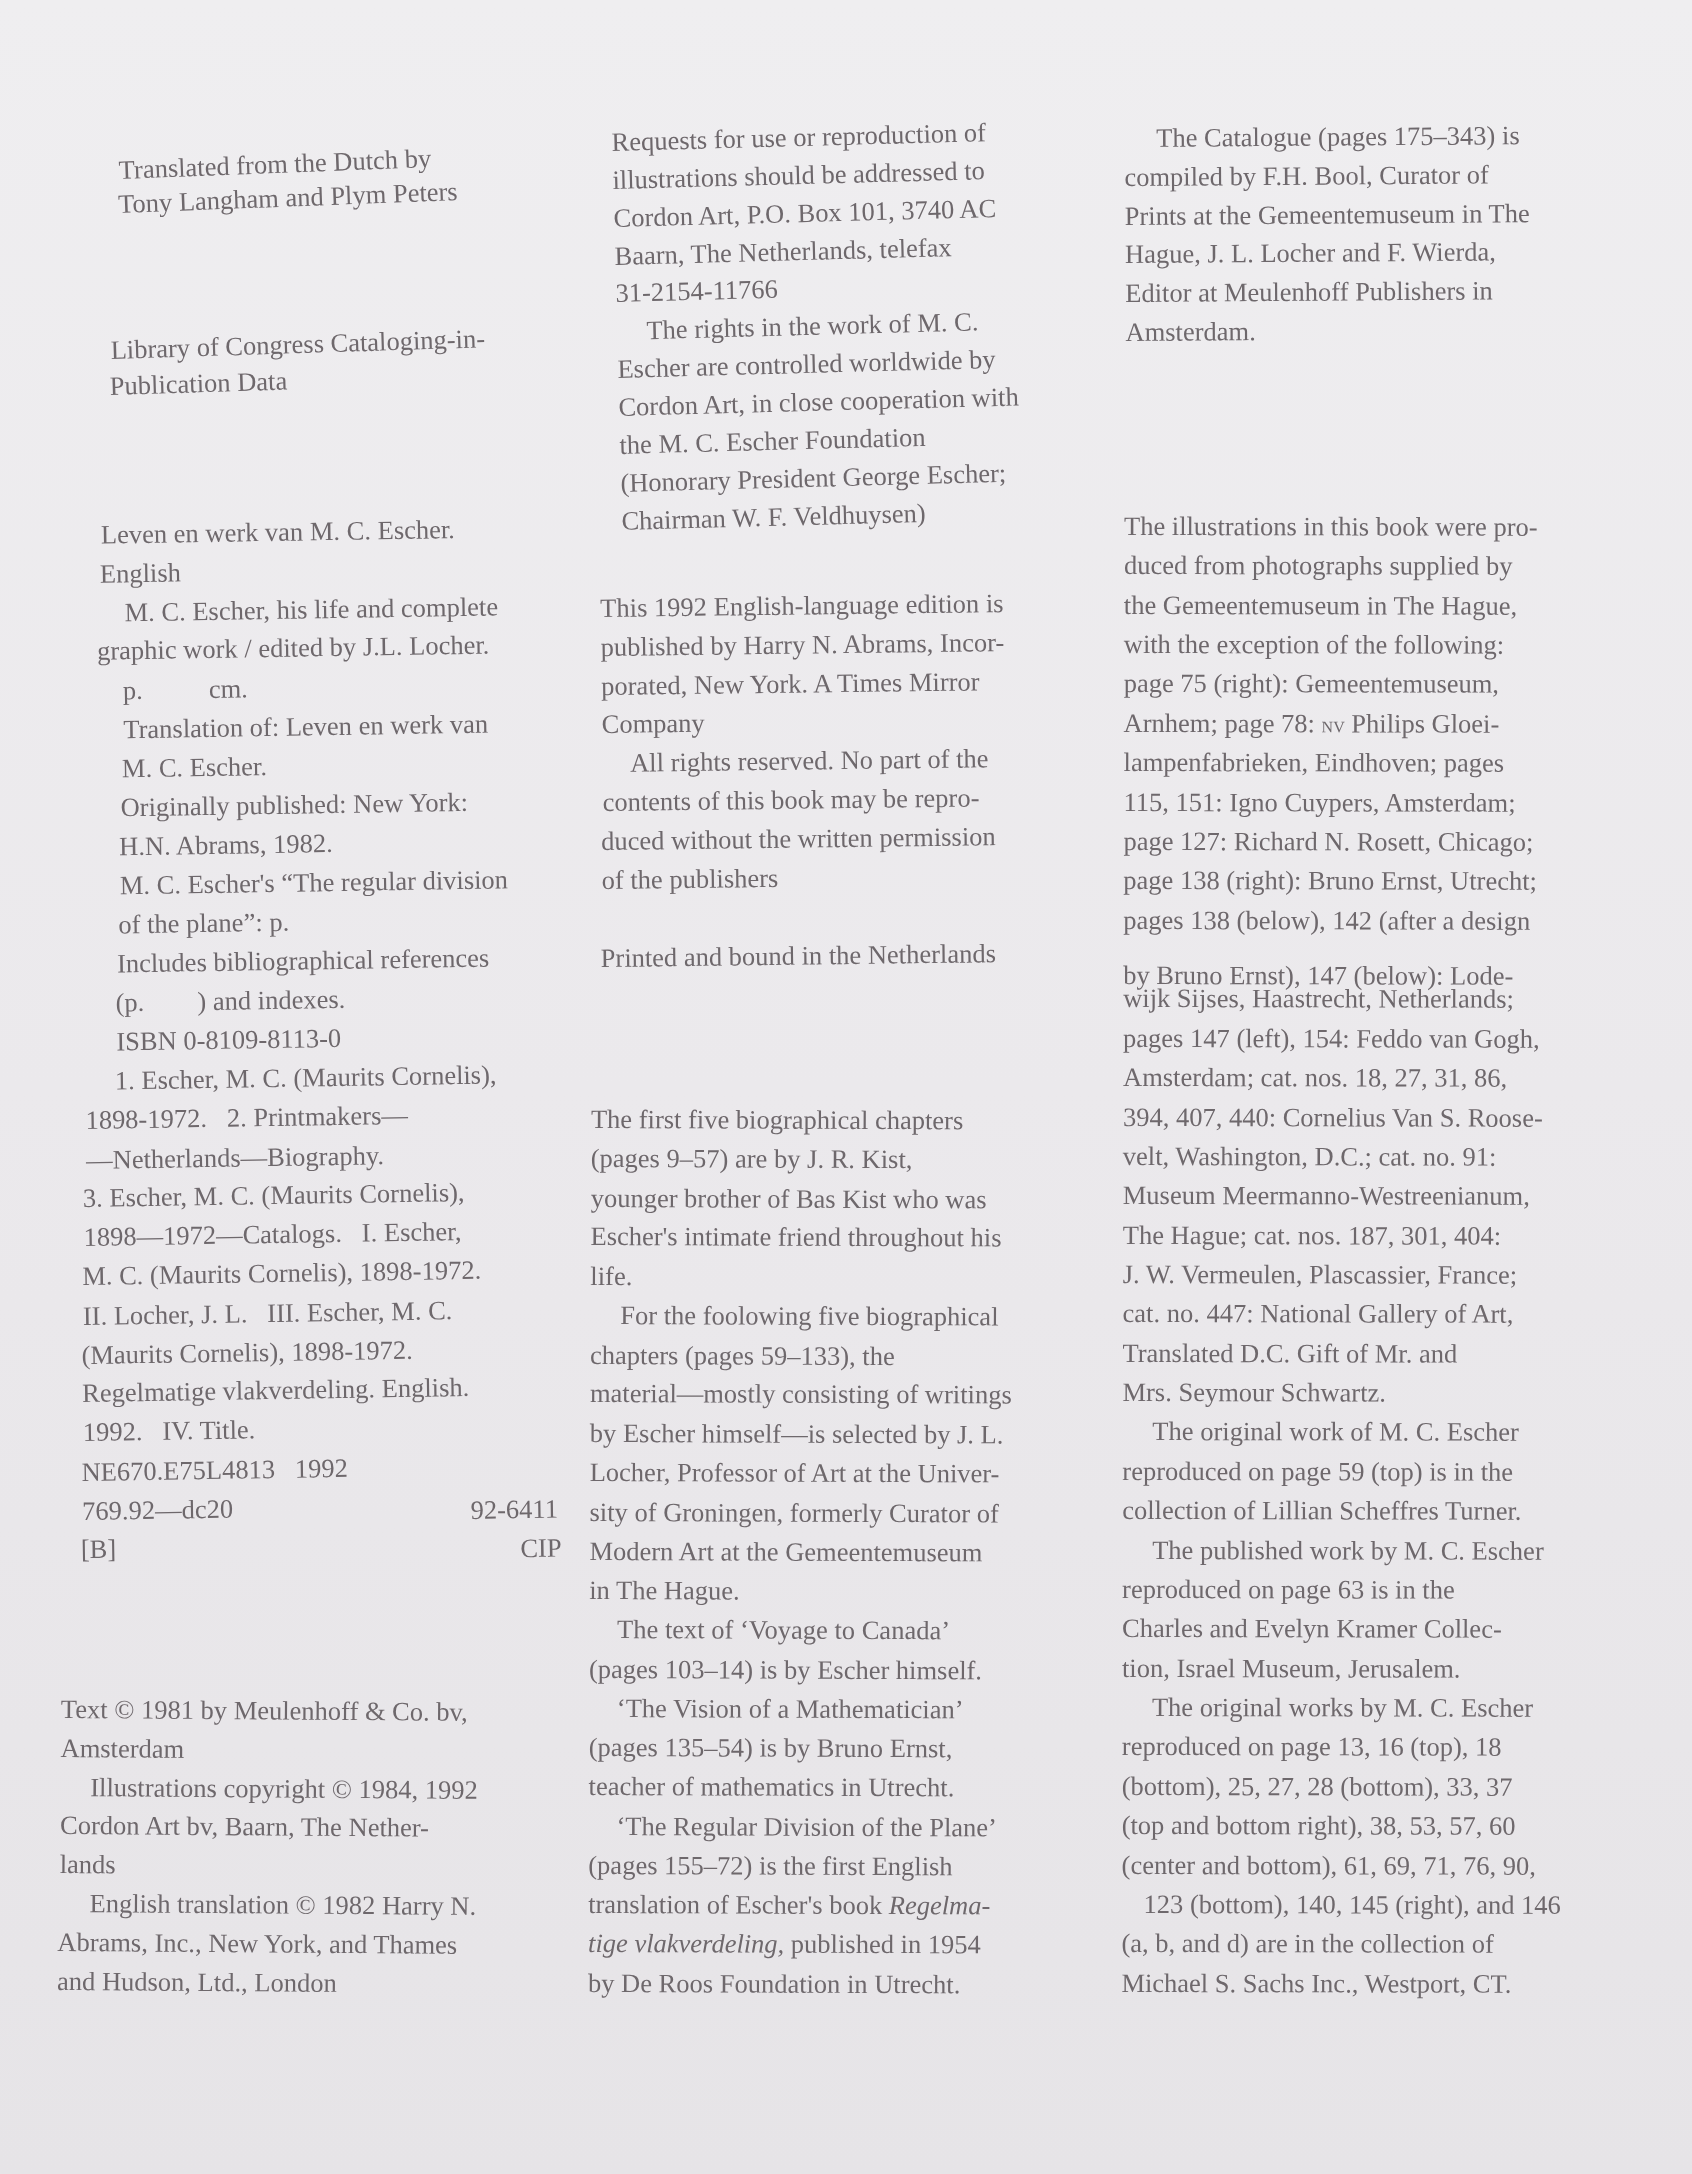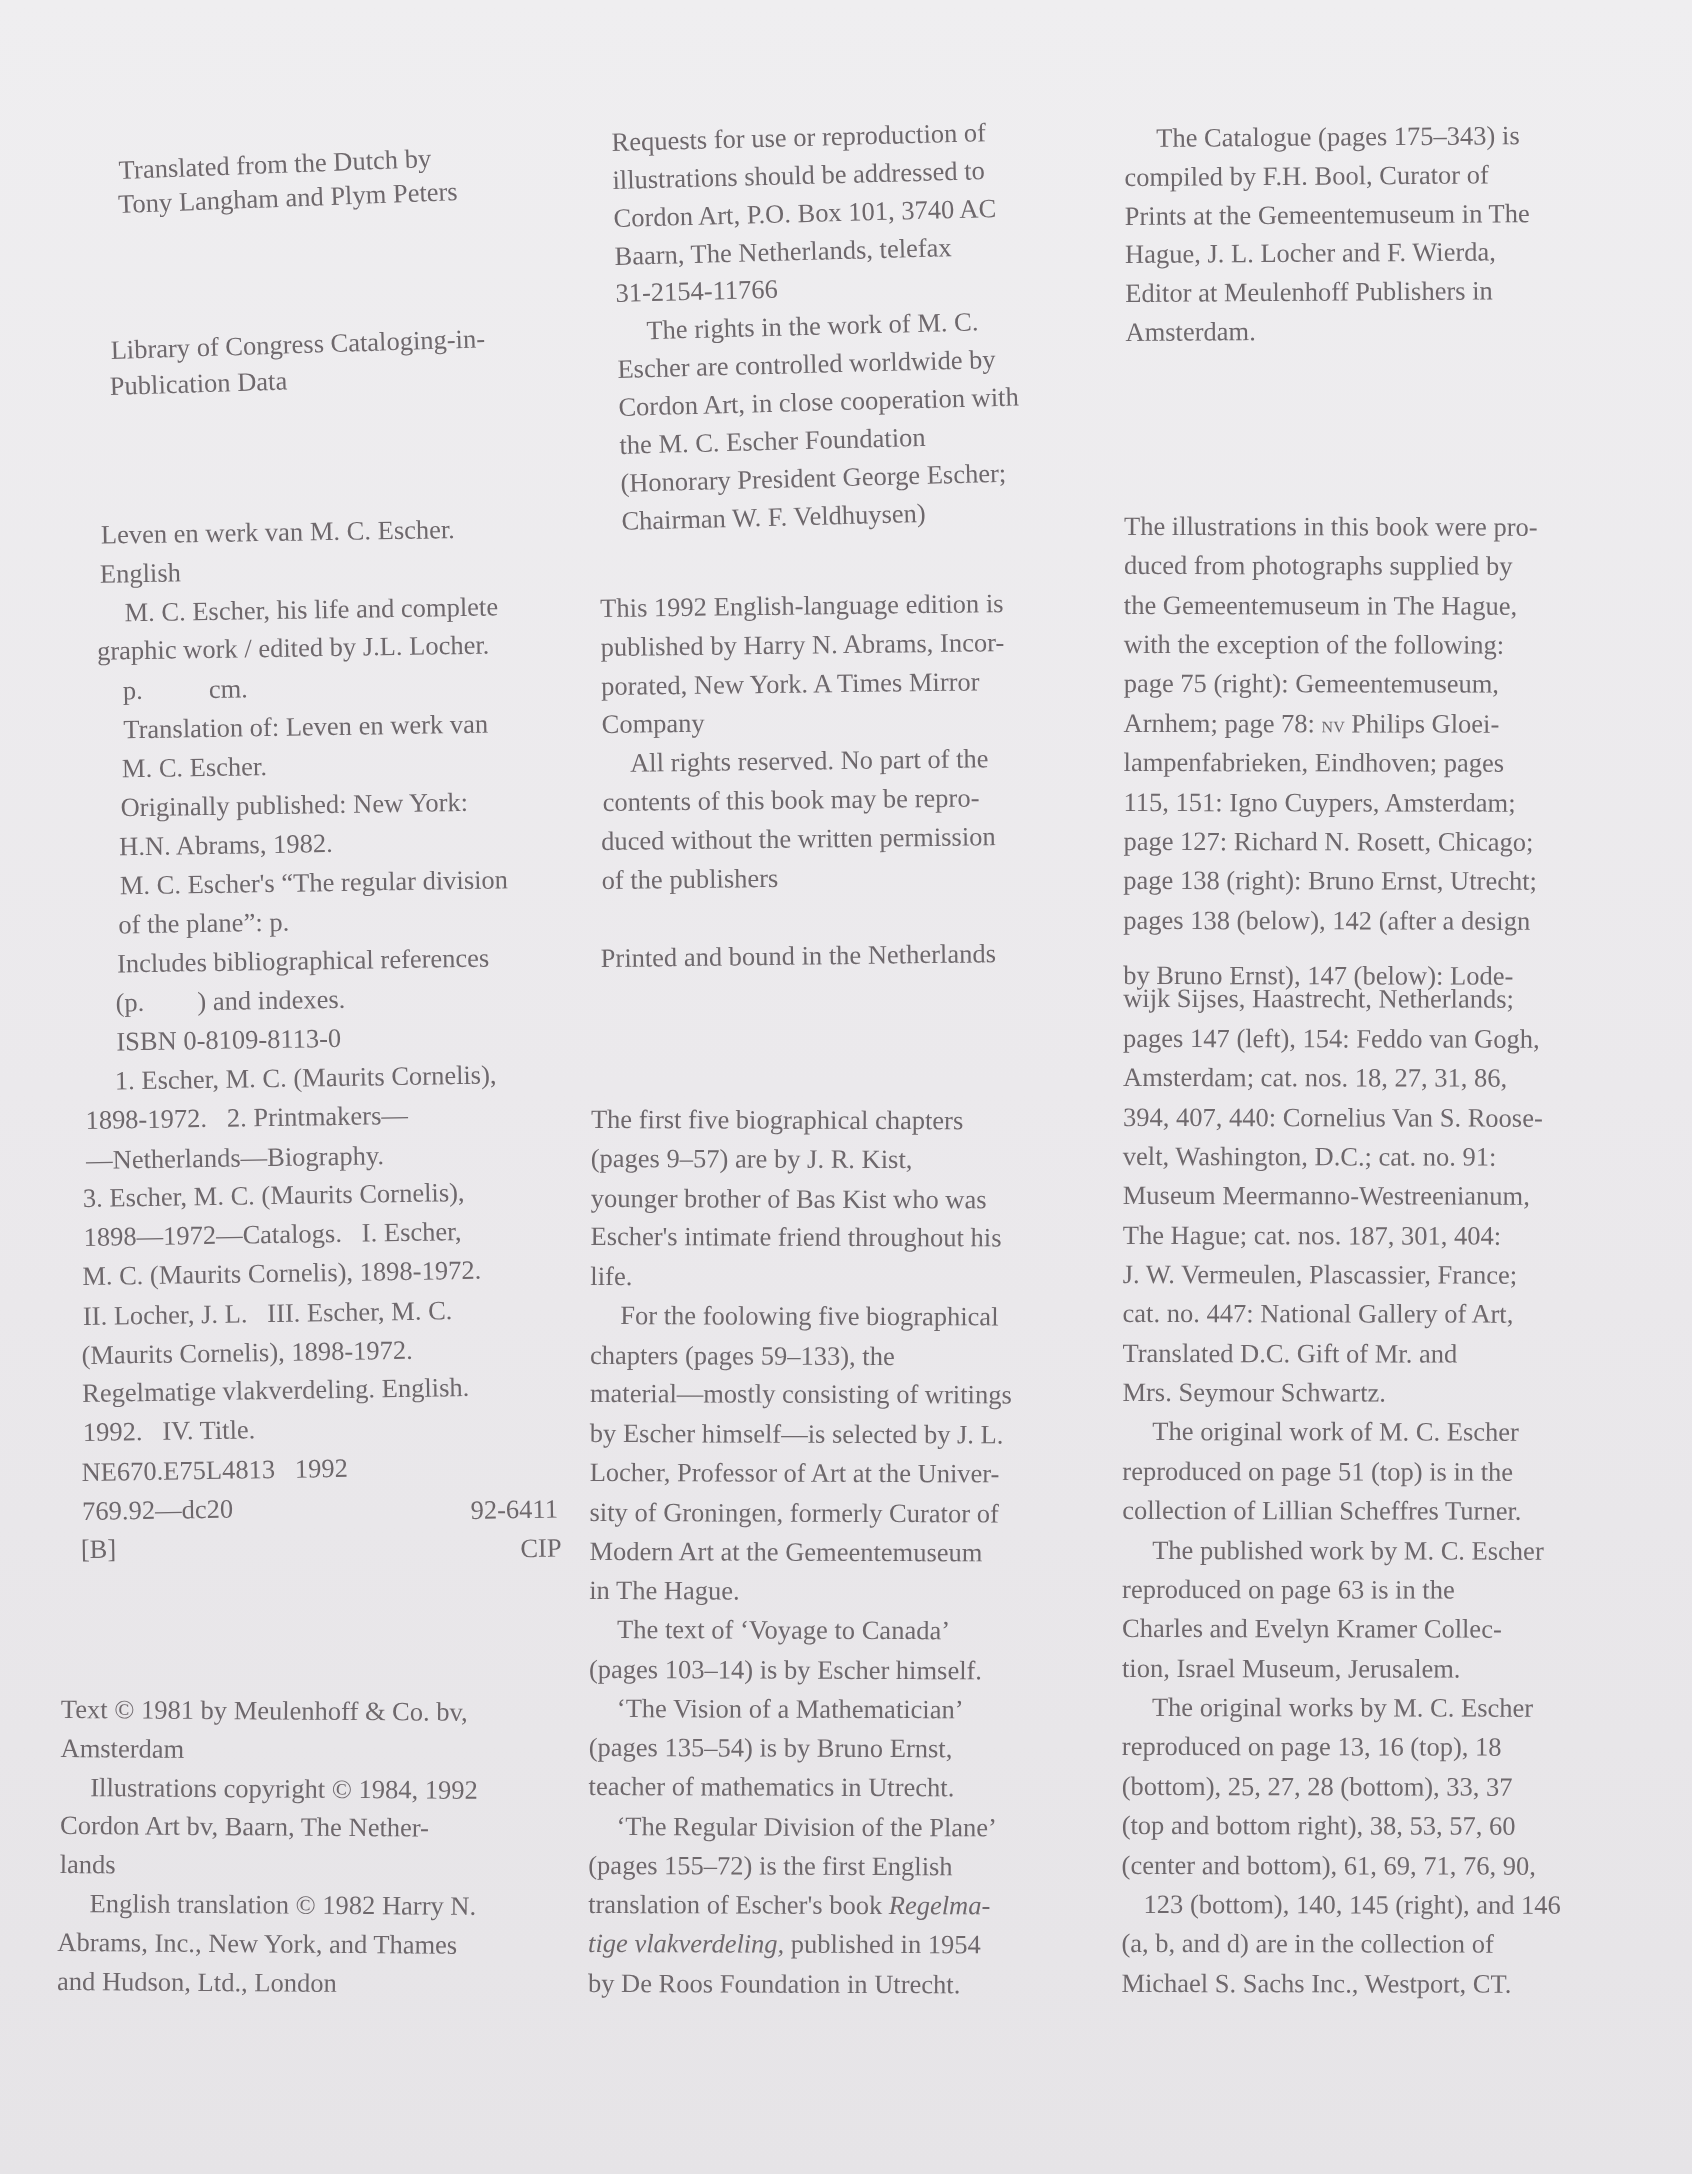--- a/index.html
+++ b/index.html
@@ -172,21 +172,21 @@
       <div class="line" style="left:0; top:551px;">Amsterdam; cat. nos. 18, 27, 31, 86,</div>
       <div class="line" style="left:0; top:591px;">394, 407, 440: Cornelius Van S. Roose-</div>
       <div class="line" style="left:0; top:630px;">velt, Washington, D.C.; cat. no. 91:</div>
       <div class="line" style="left:0; top:669px;">Museum Meermanno-Westreenianum,</div>
       <div class="line" style="left:0; top:709px;">The Hague; cat. nos. 187, 301, 404:</div>
       <div class="line" style="left:0; top:748px;">J. W. Vermeulen, Plascassier, France;</div>
       <div class="line" style="left:0; top:787px;">cat. no. 447: National Gallery of Art,</div>
       <div class="line" style="left:0; top:827px;">Translated D.C. Gift of Mr. and</div>
       <div class="line" style="left:0; top:866px;">Mrs. Seymour Schwartz.</div>
       <div class="line" style="left:30px; top:905px;">The original work of M. C. Escher</div>
-      <div class="line" style="left:0; top:945px;">reproduced on page 51 (top) is in the</div>
+      <div class="line" style="left:0; top:945px;">reproduced on page 59 (top) is in the</div>
       <div class="line" style="left:0; top:984px;">collection of Lillian Scheffres Turner.</div>
       <div class="line" style="left:30px; top:1024px;">The published work by M. C. Escher</div>
       <div class="line" style="left:0; top:1063px;">reproduced on page 63 is in the</div>
       <div class="line" style="left:0; top:1102px;">Charles and Evelyn Kramer Collec-</div>
       <div class="line" style="left:0; top:1142px;">tion, Israel Museum, Jerusalem.</div>
       <div class="line" style="left:30px; top:1181px;">The original works by M. C. Escher</div>
       <div class="line" style="left:0; top:1220px;">reproduced on page 13, 16 (top), 18</div>
       <div class="line" style="left:0; top:1260px;">(bottom), 25, 27, 28 (bottom), 33, 37</div>
       <div class="line" style="left:0; top:1299px;text-align:center;">(top and bottom right), 38, 53, 57, 60</div>
       <div class="line" style="left:0; top:1339px;">(center and bottom), 61, 69, 71, 76, 90,</div>

